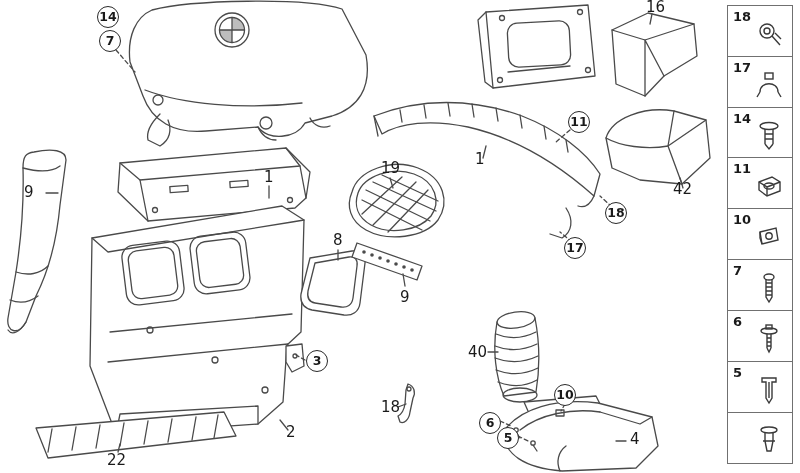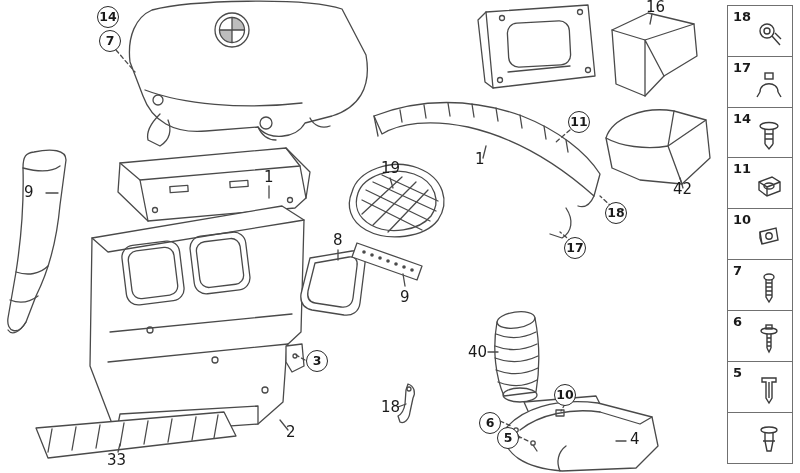--- a/index.html
+++ b/index.html
@@ -211,21 +211,21 @@
 <div class="callout plain" style="left:400px;top:290px">9</div>
 <div class="callout plain" style="left:475px;top:152px">1</div>
 <div class="callout circled" style="left:568px;top:111px">11</div>
 <div class="callout plain" style="left:646px;top:0px">16</div>
 <div class="callout plain" style="left:673px;top:182px">42</div>
 <div class="callout circled" style="left:605px;top:202px">18</div>
 <div class="callout circled" style="left:564px;top:237px">17</div>
 <div class="callout circled" style="left:306px;top:350px">3</div>
 <div class="callout plain" style="left:286px;top:425px">2</div>
 <div class="callout plain" style="left:381px;top:400px">18</div>
-<div class="callout plain" style="left:107px;top:453px">33</div>
+<div class="callout plain" style="left:107px;top:453px">22</div>
 <div class="callout plain" style="left:468px;top:345px">40</div>
 <div class="callout circled" style="left:479px;top:412px">6</div>
 <div class="callout circled" style="left:497px;top:427px">5</div>
 <div class="callout circled" style="left:554px;top:384px">10</div>
 <div class="callout plain" style="left:630px;top:432px">4</div>
 
 <div class="sidebar">
 
   <div class="sidebar-cell">
     <span class="num">18</span>

